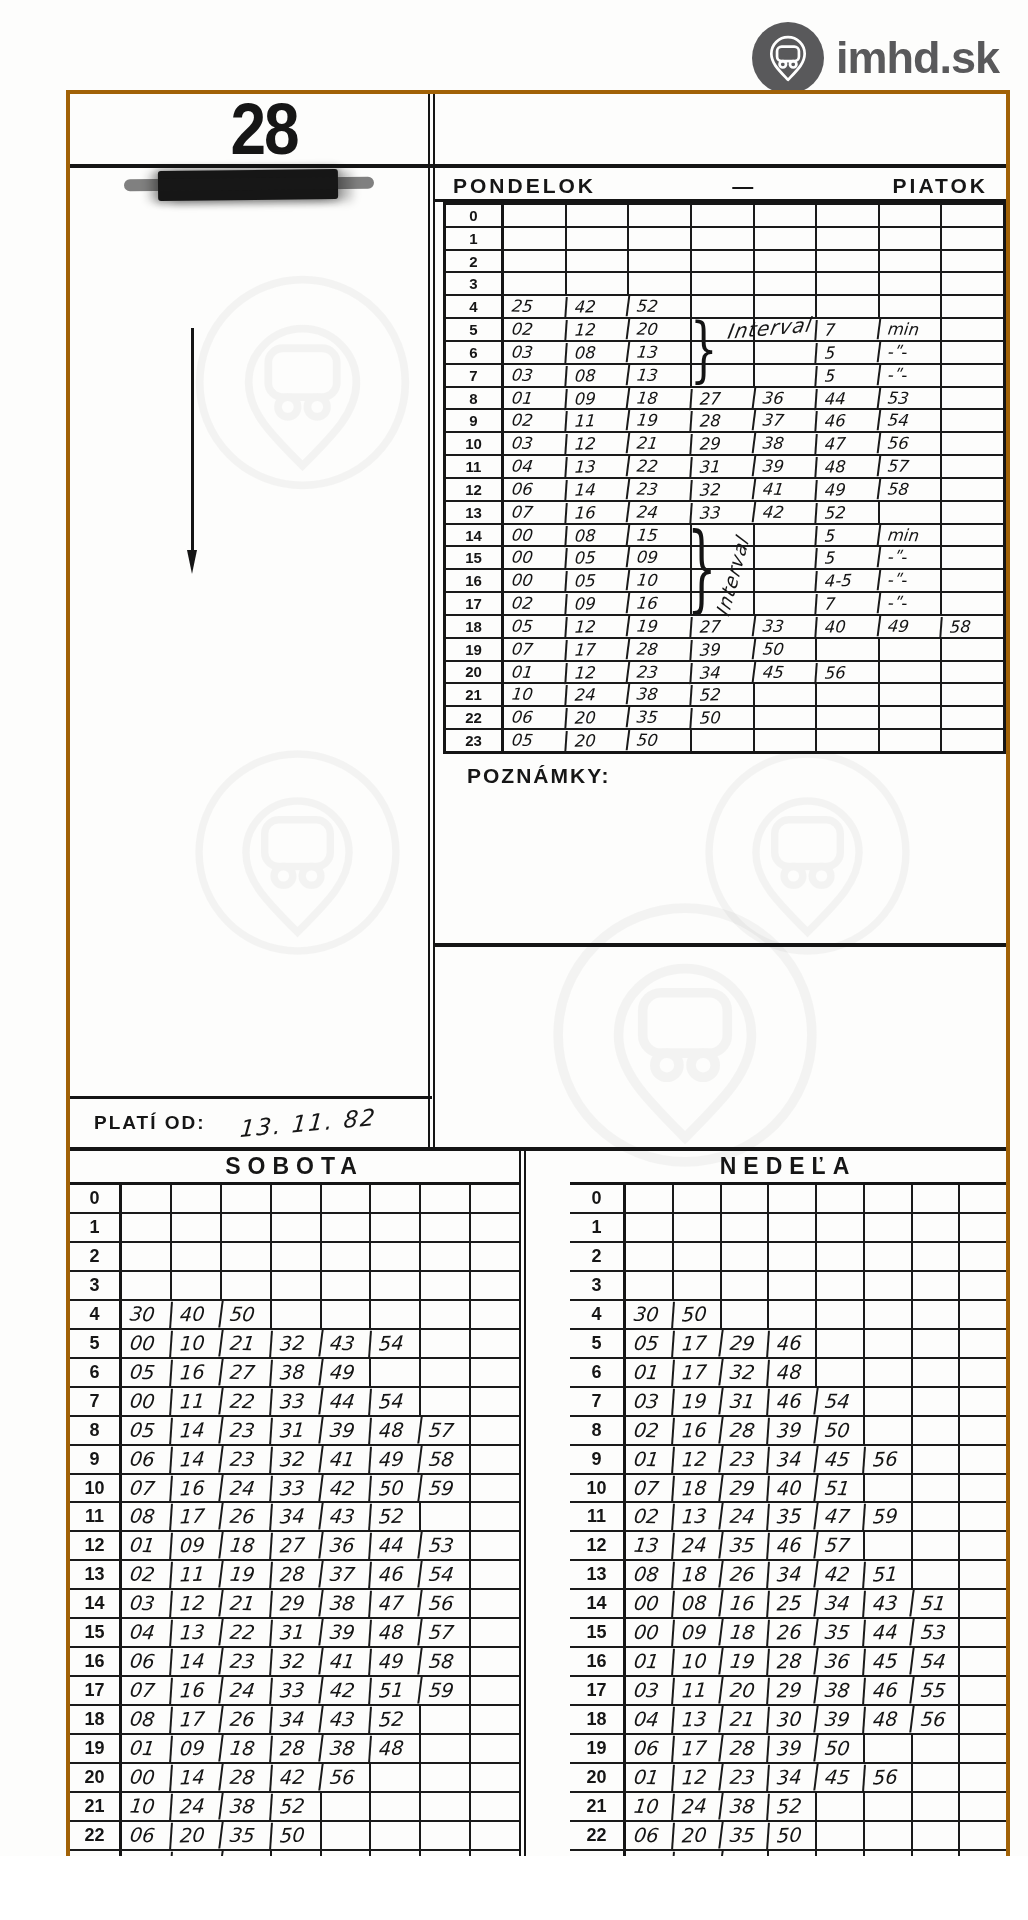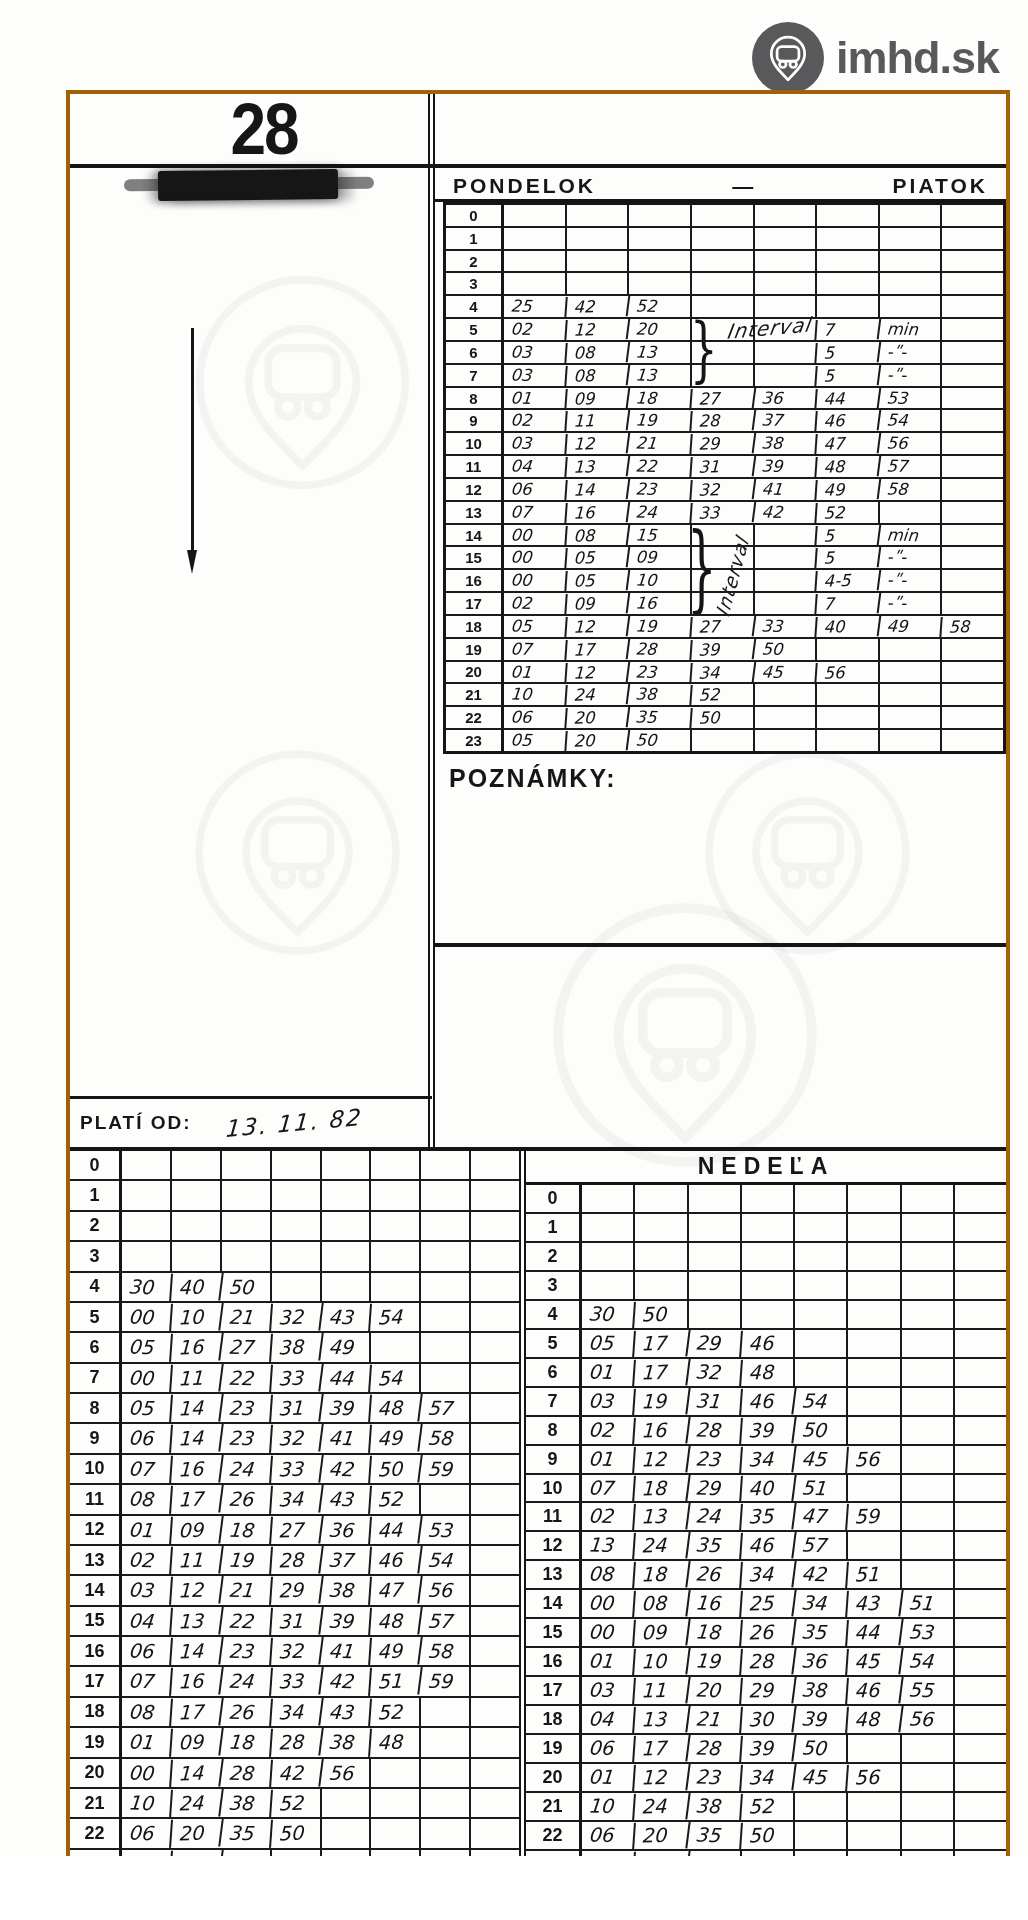--- a/index.html
+++ b/index.html
@@ -41,21 +41,21 @@
   .stops { left:134px; top:230px; width:230px; font-family:"Liberation Mono","DejaVu Sans Mono",monospace;
            font-size:20px; line-height:36px; white-space:nowrap; }
   .stops .stop-item:first-child { text-decoration:underline; text-decoration-thickness:2.5px; text-underline-offset:5px; }
   .route-arrow { left:121px; top:234px; width:2.5px; height:222px; background:#151515; }
   .route-arrow:after { content:""; position:absolute; left:-4px; top:222px; width:0; height:0;
         border-left:5.5px solid transparent; border-right:5.5px solid transparent; border-top:24px solid #151515; }
 
   
   .plati { left:0; top:1002px; width:362px; height:51px; border-top:3px solid #151515;
            display:flex; align-items:center; }
-  .plati-label { font-size:19px; font-weight:bold; letter-spacing:2px; margin-left:10px; }
+  .plati-label { font-size:19px; font-weight:bold; letter-spacing:2px; margin-left:24px; }
   .plati-date { font-family:"DejaVu Sans",sans-serif; font-style:italic; font-size:23px;
                 margin-left:34px; transform:rotate(-5deg) skewX(-10deg); letter-spacing:2px; }
 
   
   .wk-title { left:365px; top:78px; width:571px; height:30px; border-bottom:3px solid #151515;
               display:flex; justify-content:space-between; align-items:center; padding:0 18px;
               font-size:21px; font-weight:bold; letter-spacing:3px;gap:44px; }
 
   
   .grid { display:flex; flex-direction:column; }
@@ -76,27 +76,27 @@
   .cursive-note { position:absolute; left:282px; top:-3px; font-family:"DejaVu Sans",sans-serif; font-style:italic;
                   font-size:20px; transform:rotate(-5deg) skewX(-16deg); letter-spacing:1px; white-space:nowrap; }
   .brace { position:absolute; font-family:"DejaVu Serif",serif; color:#141414; pointer-events:none; }
   .brace-1 { left:238px; top:110px; font-size:62px; transform:scale(.7,1.15); transform-origin:center; line-height:68px; }
   .brace-2 { left:236px; top:314px; font-size:62px; transform:scale(.75,1.55); transform-origin:center; line-height:95px; }
   .vert-note { position:absolute; left:266px; top:404px; font-family:"DejaVu Sans",sans-serif; font-style:italic;
                font-size:19px; letter-spacing:1px; transform:rotate(-75deg) skewX(-12deg); transform-origin:0 0; white-space:nowrap; }
 
   
   .notes-box { left:365px; top:660px; width:571px; height:193px; border-bottom:4px solid #151515; }
-  .notes-label { font-size:25px; font-weight:bold; letter-spacing:2px; margin:10px 0 0 14px; }
+  .notes-label { font-size:21px; font-weight:bold; letter-spacing:2px; margin:10px 0 0 32px; }
 
   
   .bottom { left:0; top:1053px; width:936px; height:731px; border-top:4px solid #151515; display:flex; }
   .half { height:100%; display:flex; flex-direction:column; }
   .half-sat { width:449px; }
-  .half-sun { width:487px; border-left:7px double #151515; }
+  .half-sun { width:487px; border-left:7px double #151515;padding-left:44px; }
   .day-title { height:34px; border-bottom:3px solid #151515; display:flex; align-items:center; justify-content:center;
                font-size:23px; font-weight:bold; letter-spacing:7px; }
   .day-grid { flex:1; }
   .day-grid .thour { width:52px; font-size:18px; }
   .day-grid .hand { font-size:19.5px; }
   .half-sun .day-grid .thour { width:56px; }
 </style>
 </head>
 <body>
 
@@ -445,20 +445,21 @@
           <div class="tcell"></div>
         </div>
       </div>
 
     <div class="notes-box">
       <div class="notes-label">POZNÁMKY:</div>
     </div>
 
     <div class="bottom">
       <div class="half half-sat">
+        <div class="day-title">SOBOTA</div>
         <div class="grid day-grid">
             <div class="trow">
               <div class="thour">0</div>
               <div class="tcell"></div>
               <div class="tcell"></div>
               <div class="tcell"></div>
               <div class="tcell"></div>
               <div class="tcell"></div>
               <div class="tcell"></div>
               <div class="tcell"></div>

